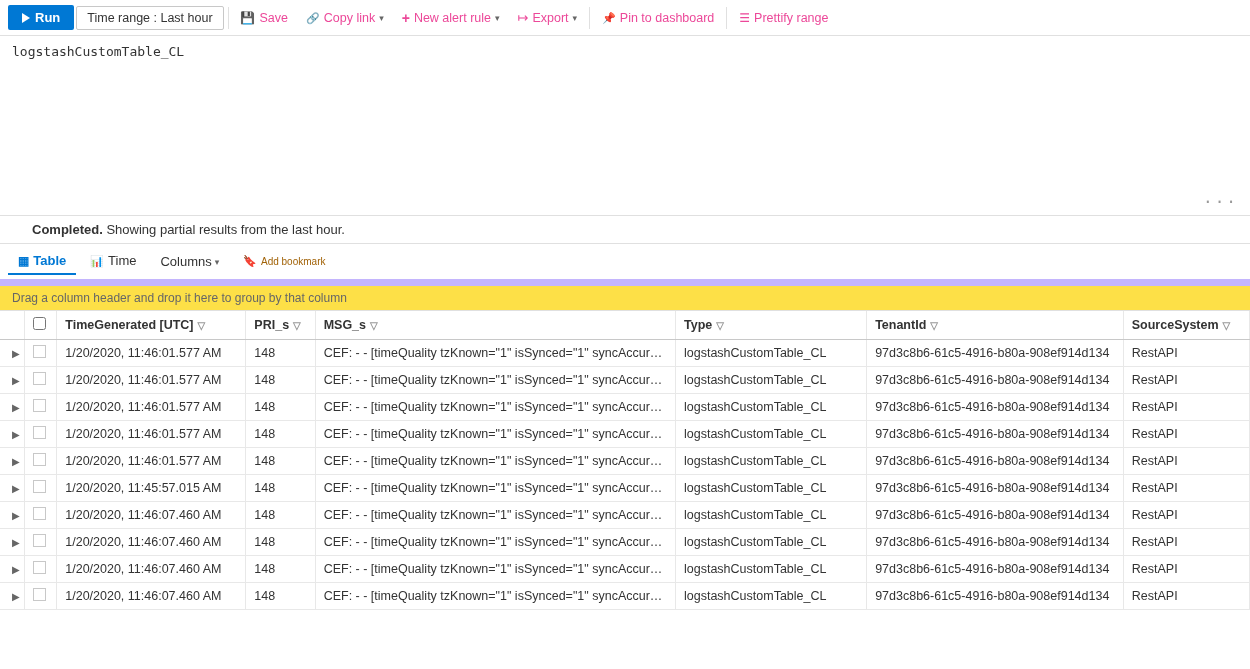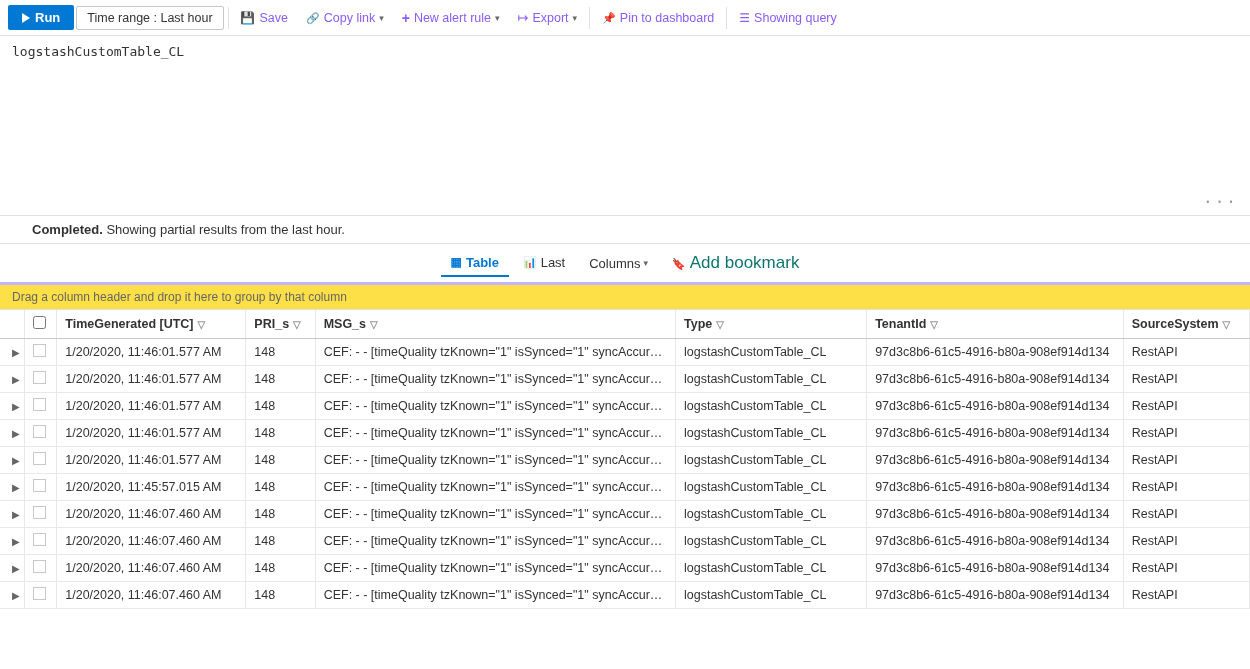--- a/index.html
+++ b/index.html
@@ -51,21 +51,21 @@
     }
     .toolbar-link {
       display: flex;
       align-items: center;
       gap: 4px;
       background: none;
       border: none;
       padding: 4px 8px;
       font-size: 12.5px;
       cursor: pointer;
-      color: #8b5cf6;
+      color: #ec4899;
       white-space: nowrap;
     }
     .toolbar-separator {
       width: 1px;
       height: 22px;
       background: #e0e0e0;
       margin: 0 2px;
     }
     .chevron {
       font-size: 9px;
@@ -98,23 +98,22 @@
       color: #333;
       border-bottom: 1px solid #e0e0e0;
     }
     .status-bar .completed { font-weight: 700; margin-left: 20px; }
 
     
     .view-tabs {
       display: flex;
       align-items: center;
       padding: 4px 8px;
-      border-bottom: 3px solid #c4b5fd;
+      border-bottom: 7px solid #c4b5fd;
       gap: 4px;
-      justify-content: center;
     }
     .tab-btn {
       display: flex;
       align-items: center;
       gap: 4px;
       background: none;
       border: none;
       padding: 5px 10px;
       font-size: 13px;
       cursor: pointer;
@@ -140,23 +139,23 @@
       cursor: pointer;
       color: #333;
     }
     .add-bookmark-btn {
       display: flex;
       align-items: center;
       gap: 4px;
       background: none;
       border: none;
       padding: 5px 10px;
-      font-size: 17px;
-      cursor: pointer;
-      color: #0f766e;
+      font-size: 10px;
+      cursor: pointer;
+      color: #a16207;
     }
 
     
     .drag-hint {
       padding: 5px 12px;
       font-size: 12px;
       color: #666;
       background: #fde047;
       border-bottom: 1px solid #e0e0e0;
     }
@@ -284,42 +283,42 @@
 
   <button class="toolbar-link">
     <span class="icon-pin"></span>
     <span>Pin to dashboard</span>
   </button>
 
   <div class="toolbar-separator"></div>
 
   <button class="toolbar-link">
     <span class="icon-prettify"></span>
-    <span>Showing query</span>
+    <span>Prettify range</span>
   </button>
 </div>
 
 <div class="query-area">
   <span>logstashCustomTable_CL</span>
   <span class="query-dots">···</span>
 </div>
 
 <div class="status-bar">
   <span class="completed">Completed.</span>
   <span> Showing partial results from the last hour.</span>
 </div>
 
 <div class="view-tabs">
   <button class="tab-btn active">
     <span class="tab-icon icon-table"></span>
     <span>Table</span>
   </button>
   <button class="tab-btn">
     <span class="tab-icon icon-chart"></span>
-    <span>Last</span>
+    <span>Time</span>
   </button>
   <button class="columns-btn">
     <span>Columns</span>
     <span class="chevron icon-chevron"></span>
   </button>
   <button class="add-bookmark-btn">
     <span class="icon-bookmark"></span>
     <span>Add bookmark</span>
   </button>
 </div>

